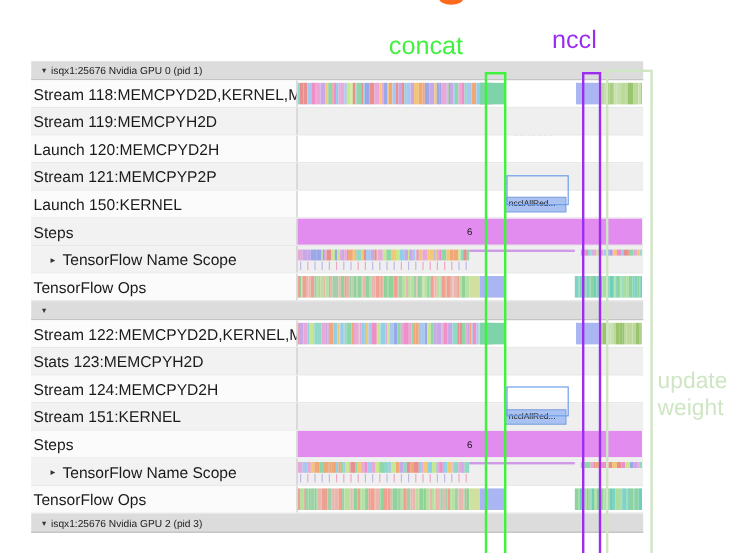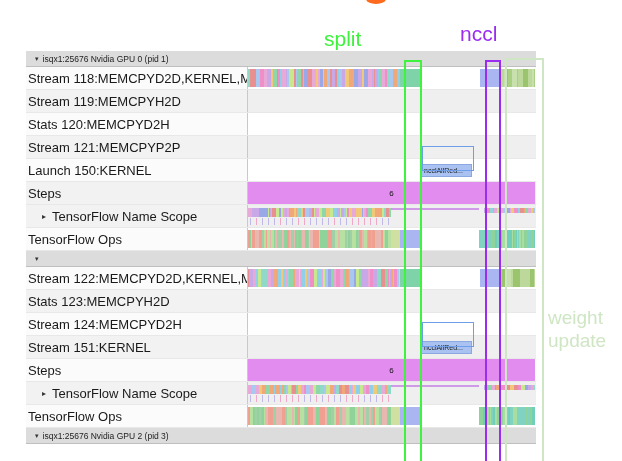--- a/index.html
+++ b/index.html
@@ -54,26 +54,26 @@
   .orect{position:absolute;box-sizing:border-box;background:transparent;}
   #r-concat{left:404px;top:60px;width:18px;height:414px;border:2px solid #3ef23e;}
   #r-split{left:485px;top:60px;width:16px;height:414px;border:2px solid #9b2df0;}
   #r-nccl1{left:422px;top:146px;width:52px;height:25px;border:1.5px solid #6f9ee8;}
   #r-nccl2{left:422px;top:322px;width:52px;height:25px;border:1.5px solid #6f9ee8;}
   #r-weight{left:505px;top:58px;width:39px;height:416px;border:2px solid #cfe6c4;}
 </style>
 </head>
 <body>
 
-<div class="anno" id="anno-concat">split</div>
+<div class="anno" id="anno-concat">concat</div>
 <div class="anno" id="anno-split">nccl</div>
 <div class="anno" id="anno-nccl">nccl</div>
 <div class="anno" id="anno-weight">
+  <div>update</div>
   <div>weight</div>
-  <div>update</div>
 </div>
 <div id="orange-bar"></div>
 
 <div id="panel">
     <div class="secthead">
       <span class="caret">▾</span>
       <span>isqx1:25676 Nvidia GPU 0 (pid 1)</span>
     </div>
     <div class="row white">
       <div class="lbl">
@@ -166,21 +166,21 @@
       </div>
     </div>
     <div class="row alt">
       <div class="lbl">
         <span>Stream 119:MEMCPYH2D</span>
       </div>
       <div class="track"></div>
     </div>
     <div class="row white">
       <div class="lbl">
-        <span>Stats 120:MEMCPYD2H</span>
+        <span>Launch 120:MEMCPYD2H</span>
       </div>
       <div class="track"></div>
     </div>
     <div class="row alt">
       <div class="lbl">
         <span>Stream 121:MEMCPYP2P</span>
       </div>
       <div class="track"></div>
     </div>
     <div class="row white">

